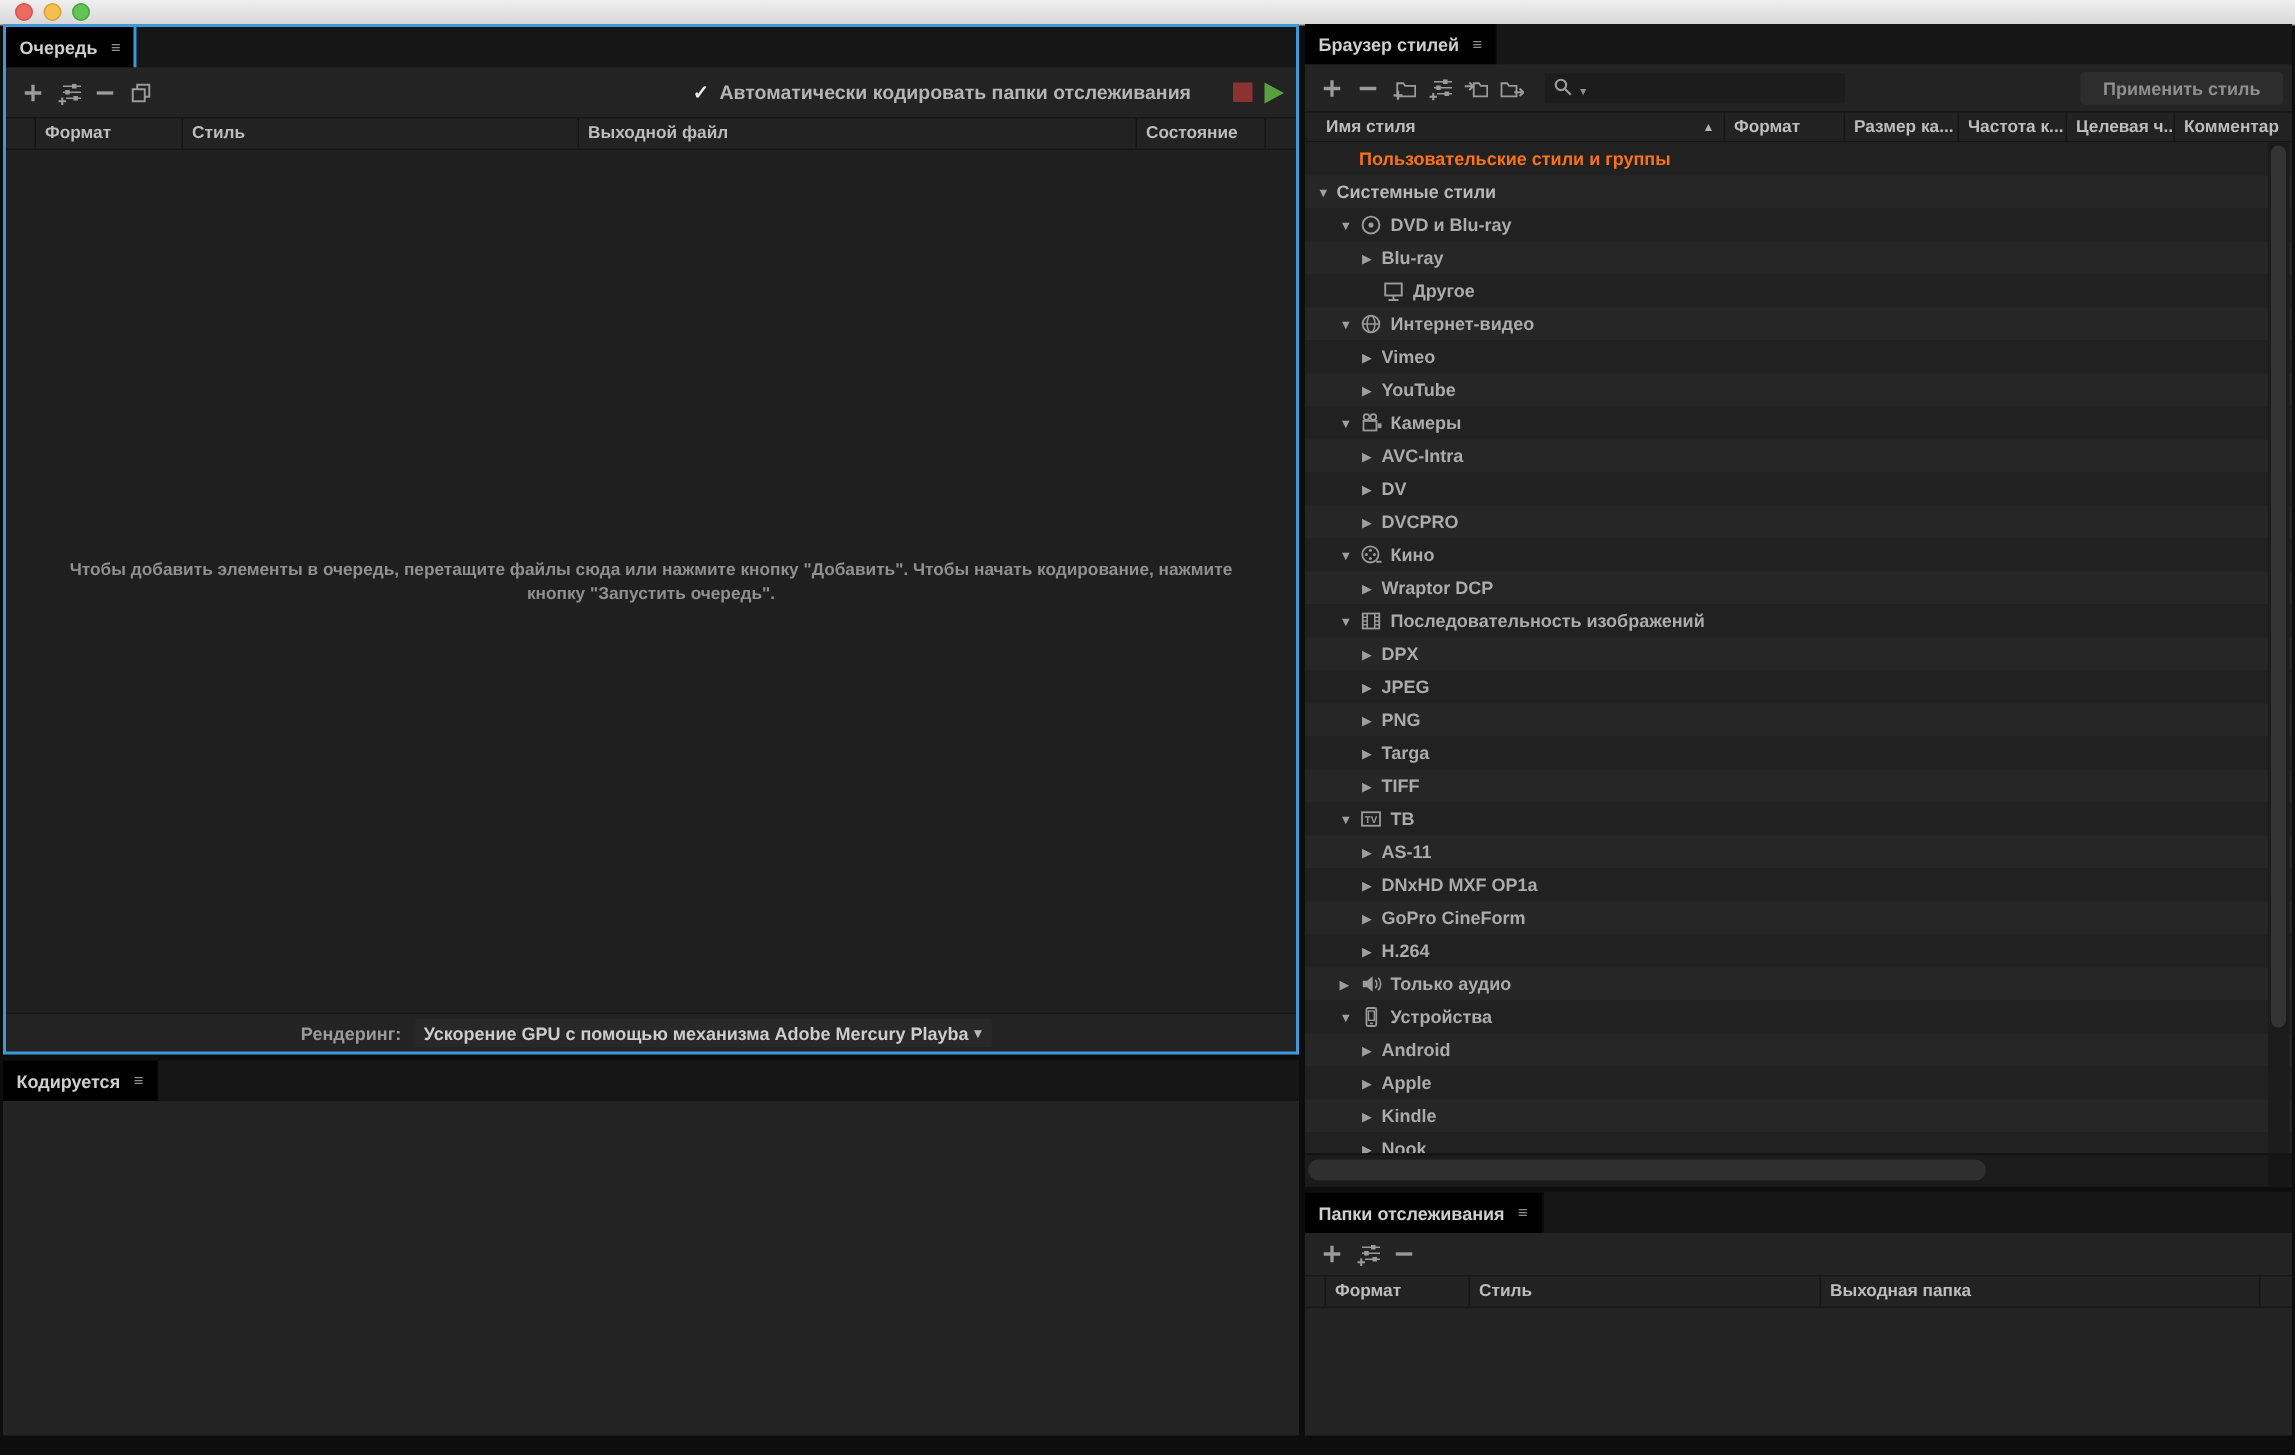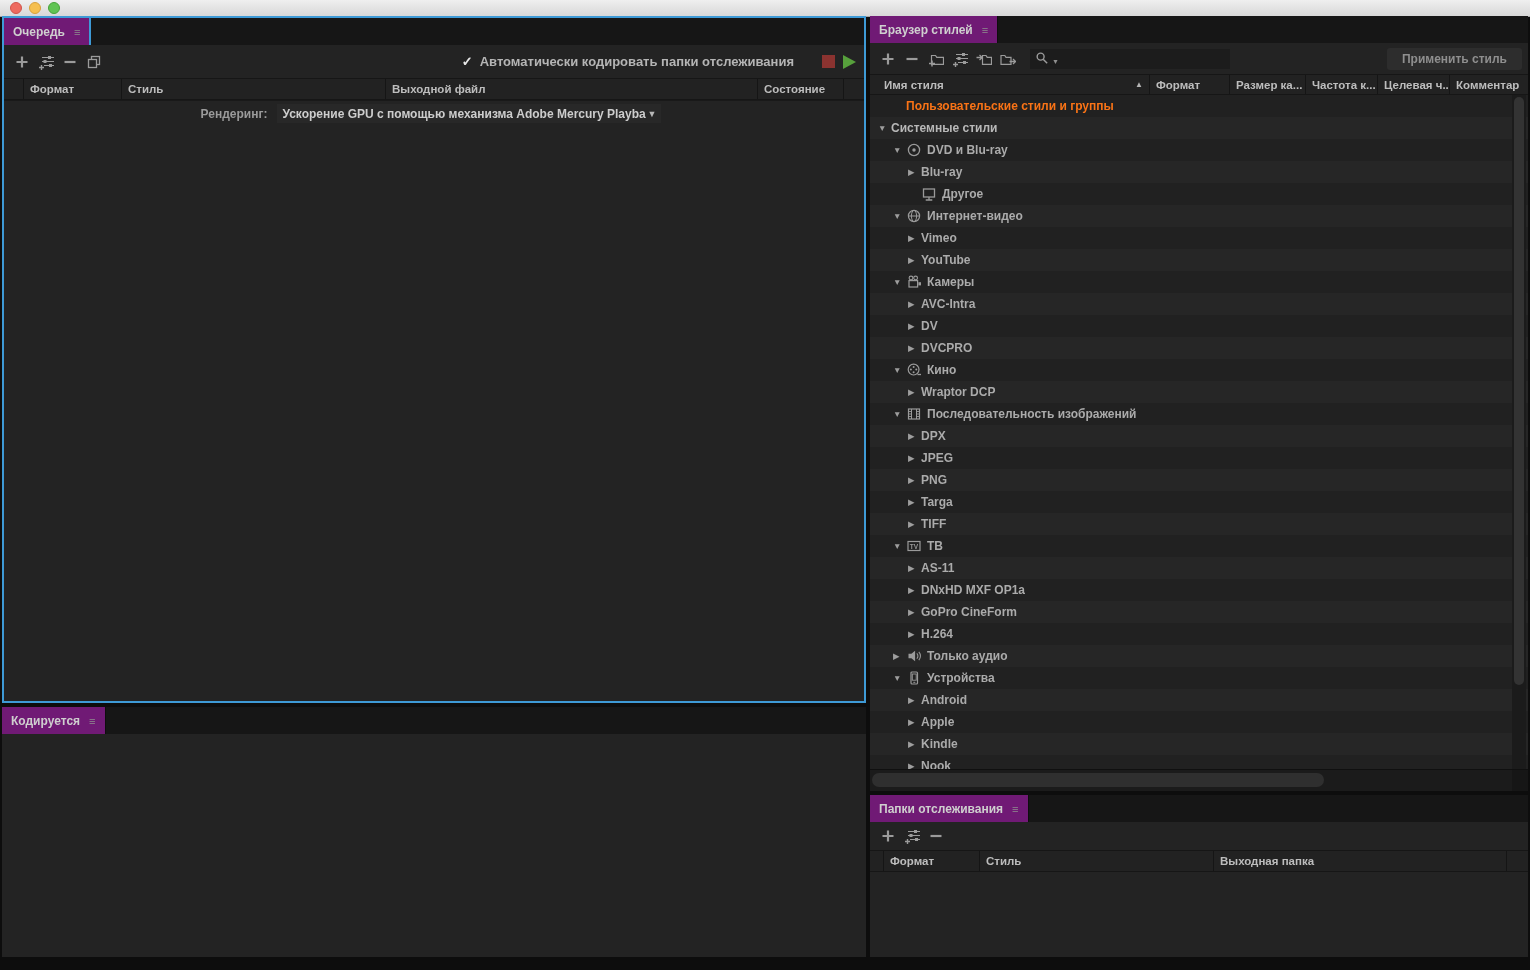--- a/index.html
+++ b/index.html
@@ -11,21 +11,21 @@
     background:linear-gradient(#efefef,#d8d8d8);border-bottom:1px solid #a8a8a8;}
   .light{position:absolute;top:2px;width:12px;height:12px;border-radius:50%;box-sizing:border-box;}
   .light.close{left:10px;background:#ee6a5f;border:1px solid #d1544a;}
   .light.min{left:29px;background:#f5bf4f;border:1px solid #d8a13c;}
   .light.max{left:48px;background:#61c454;border:1px solid #47a33a;}
 
   
   .panel{position:absolute;background:#232323;box-sizing:border-box;display:flex;flex-direction:column;}
   .focused{border:2px solid #3e9ad6;}
   .tabstrip{height:27px;background:#161616;display:flex;flex:none;}
-  .tab{background:#701a75;display:flex;align-items:center;padding:0 9px;height:100%;}
+  .tab{background:#000000;display:flex;align-items:center;padding:0 9px;height:100%;}
   .focused .tab{border-right:2px solid #3e9ad6;}
   .plain .tab{border-right:1px solid #0e0e0e;}
   .tab-label{font-size:12px;font-weight:bold;color:#cfcfcf;}
   .tab-menu{font-size:11px;color:#8f8f8f;margin-left:9px;font-weight:bold;}
 
   .toolbar{display:flex;align-items:center;flex:none;background:#232323;}
   .tbtn{width:24px;height:22px;display:flex;align-items:center;justify-content:center;flex:none;}
   .ic{width:16px;height:16px;color:#9b9b9b;}
   .ic-sm{width:15px;height:15px;}
 
@@ -237,20 +237,23 @@
         <div class="hcol" style="width: 372px;">
           <span class="lbl">Выходной файл</span>
         </div>
         <div class="hcol" style="width: 86px;">
           <span class="lbl">Состояние</span>
         </div>
         <div class="hcol flexfill">
           <span class="lbl"></span>
         </div>
       </div>
+    <div class="q-list">
+      <div class="empty-msg">Чтобы добавить элементы в очередь, перетащите файлы сюда или нажмите кнопку "Добавить". Чтобы начать кодирование, нажмите кнопку "Запустить очередь".</div>
+    </div>
     <div class="q-render">
       <span class="render-label">Рендеринг:</span>
       <div class="dropdown">
         <span class="val">Ускорение GPU с помощью механизма Adobe Mercury Playback (Op</span>
         <span class="caret">▼</span>
       </div>
     </div>
   </div>
 
   <div class="panel plain" id="encoding-panel">

